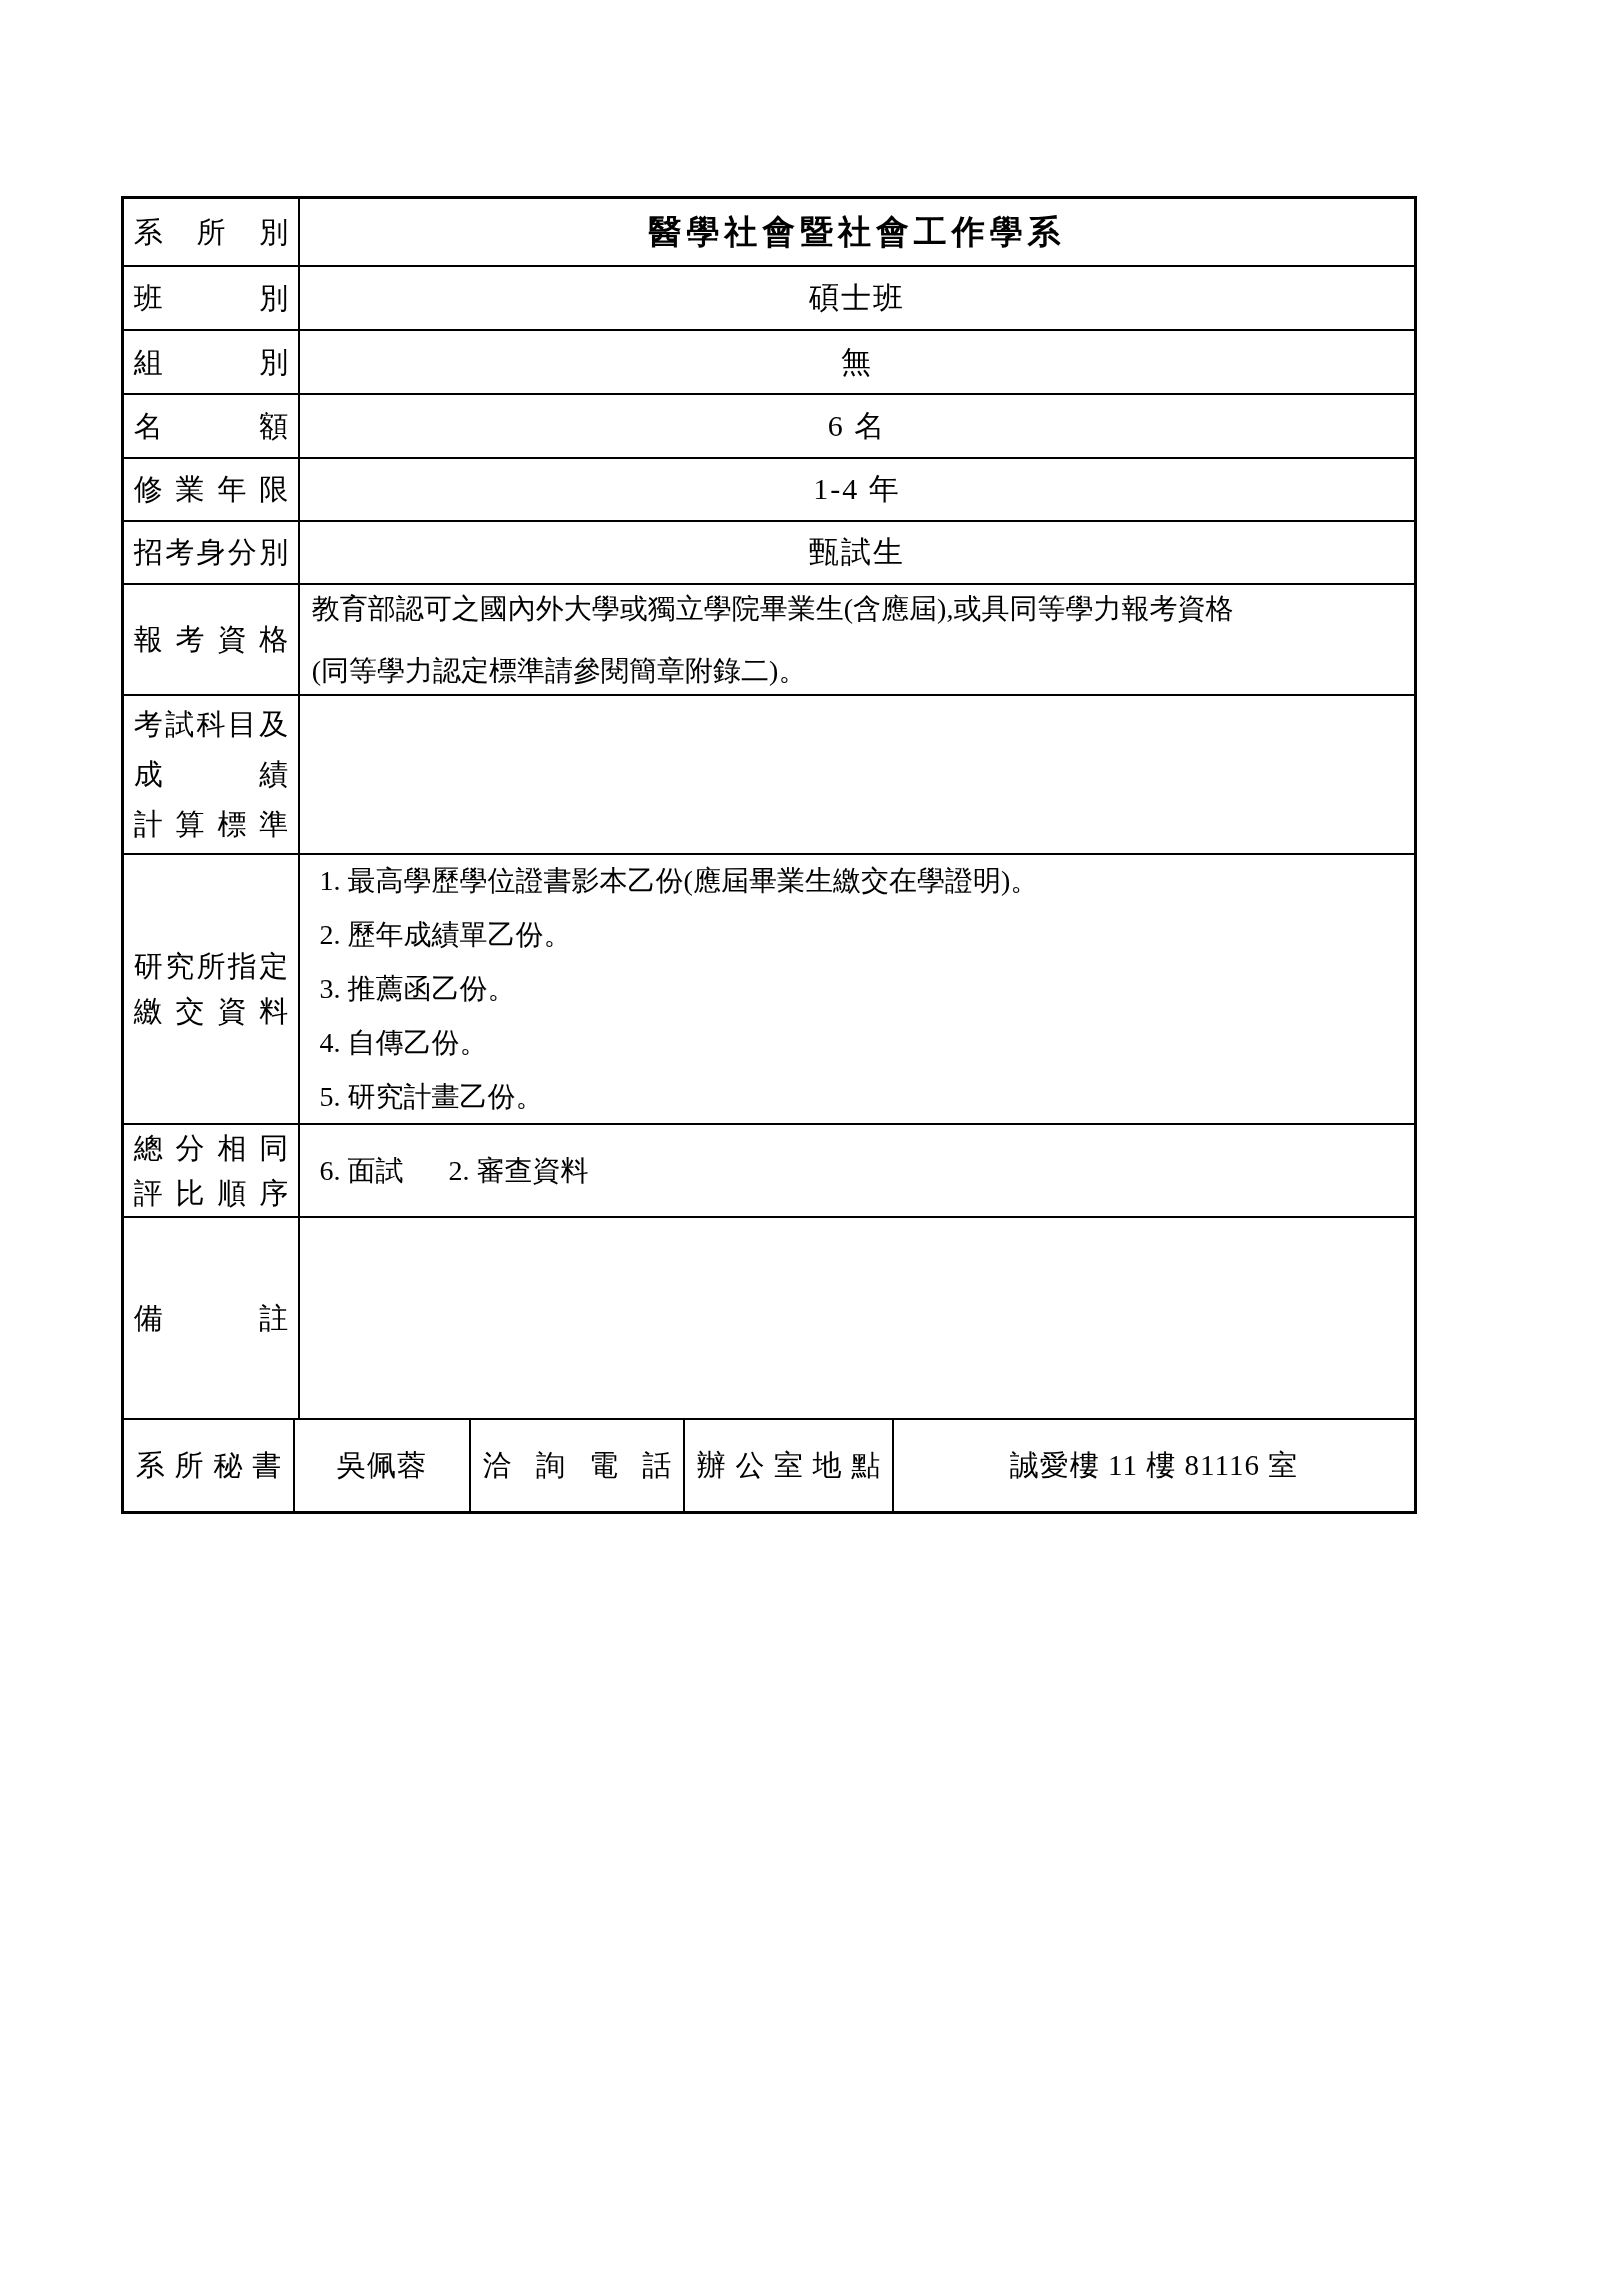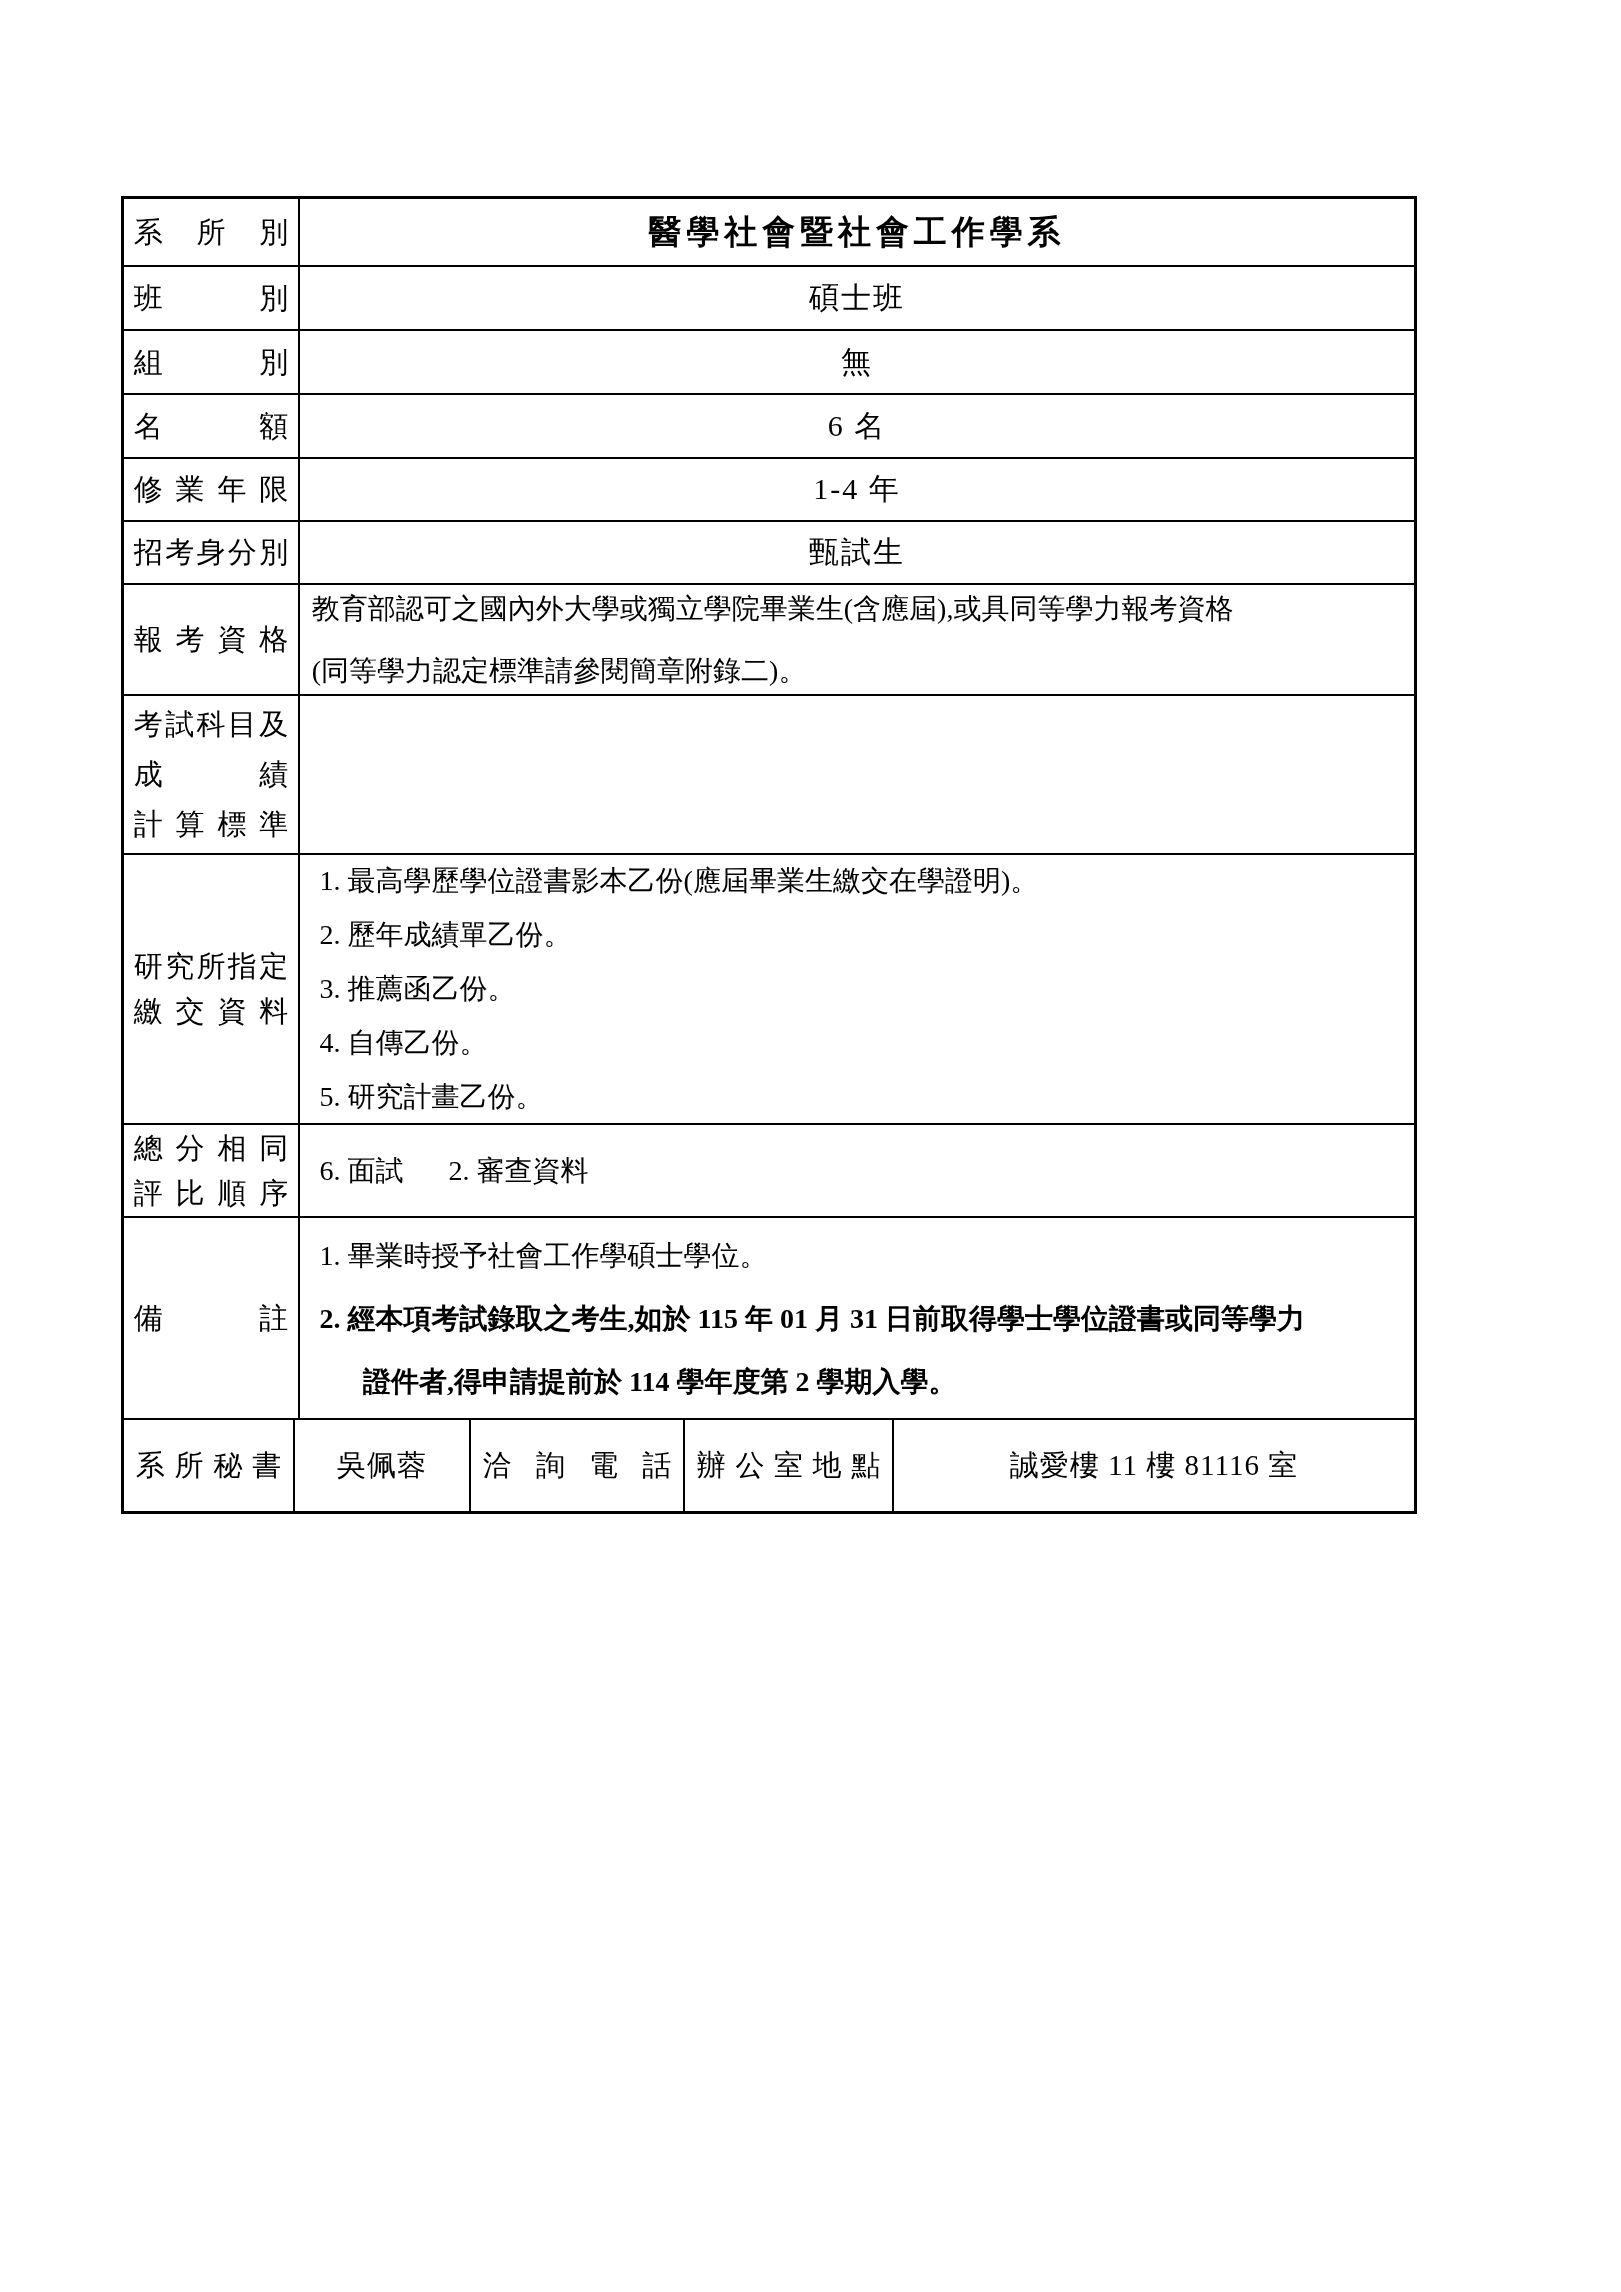--- a/index.html
+++ b/index.html
@@ -253,25 +253,20 @@
       </div>
     </div>
 
     <div class="row" style="height:202px">
       <div class="cell-label">
         <div class="jchars">
             <span>備</span>
             <span>註</span>
           </div>
       </div>
-      <div class="cell-content remark-content">
-        <div class="line pad20">1. 畢業時授予社會工作學碩士學位。</div>
-        <div class="line pad20 bold">2. 經本項考試錄取之考生,如於 115 年 01 月 31 日前取得學士學位證書或同等學力</div>
-        <div class="line bold indent">證件者,得申請提前於 114 學年度第 2 學期入學。</div>
-      </div>
     </div>
 
     <div class="row" style="height:93px">
       <div class="sec-cell sec-label w174">
         <div class="jchars">
             <span>系</span>
             <span>所</span>
             <span>秘</span>
             <span>書</span>
           </div>

